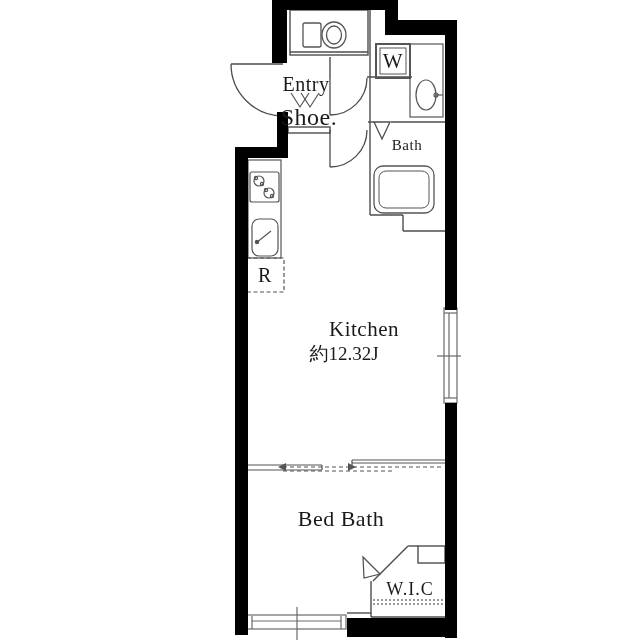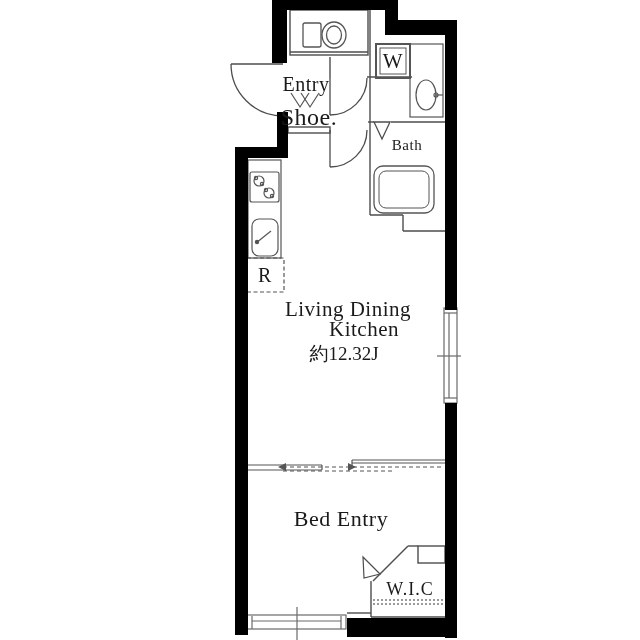--- a/index.html
+++ b/index.html
@@ -168,25 +168,24 @@
   </svg>
 
   <div class="lbl lbl-entry" style="left:306px;top:84px;">Entry</div>
 
   <div class="lbl lbl-shoe" style="left:309px;top:118px;">Shoe.</div>
 
   <div class="lbl lbl-w" style="left:393px;top:61px;">W</div>
 
   <div class="lbl lbl-bath" style="left:407px;top:146px;">Bath</div>
 
-  <div class="lbl lbl-ldk" style="left:348px;top:309px;">Living Dining</div>
 
   <div class="lbl lbl-ldk" style="left:344px;top:329px;margin-left:20px;">Kitchen</div>
 
   <div class="lbl lbl-size" style="left:344px;top:354px;">約12.32J</div>
 
-  <div class="lbl lbl-bed" style="left:341px;top:519px;">Bed Entry</div>
+  <div class="lbl lbl-bed" style="left:341px;top:519px;">Bed Bath</div>
 
   <div class="lbl lbl-wic" style="left:410px;top:589px;">W.I.C</div>
 
   <div class="lbl lbl-r" style="left:265px;top:275px;">R</div>
 
 </div>
 
 </body></html>

